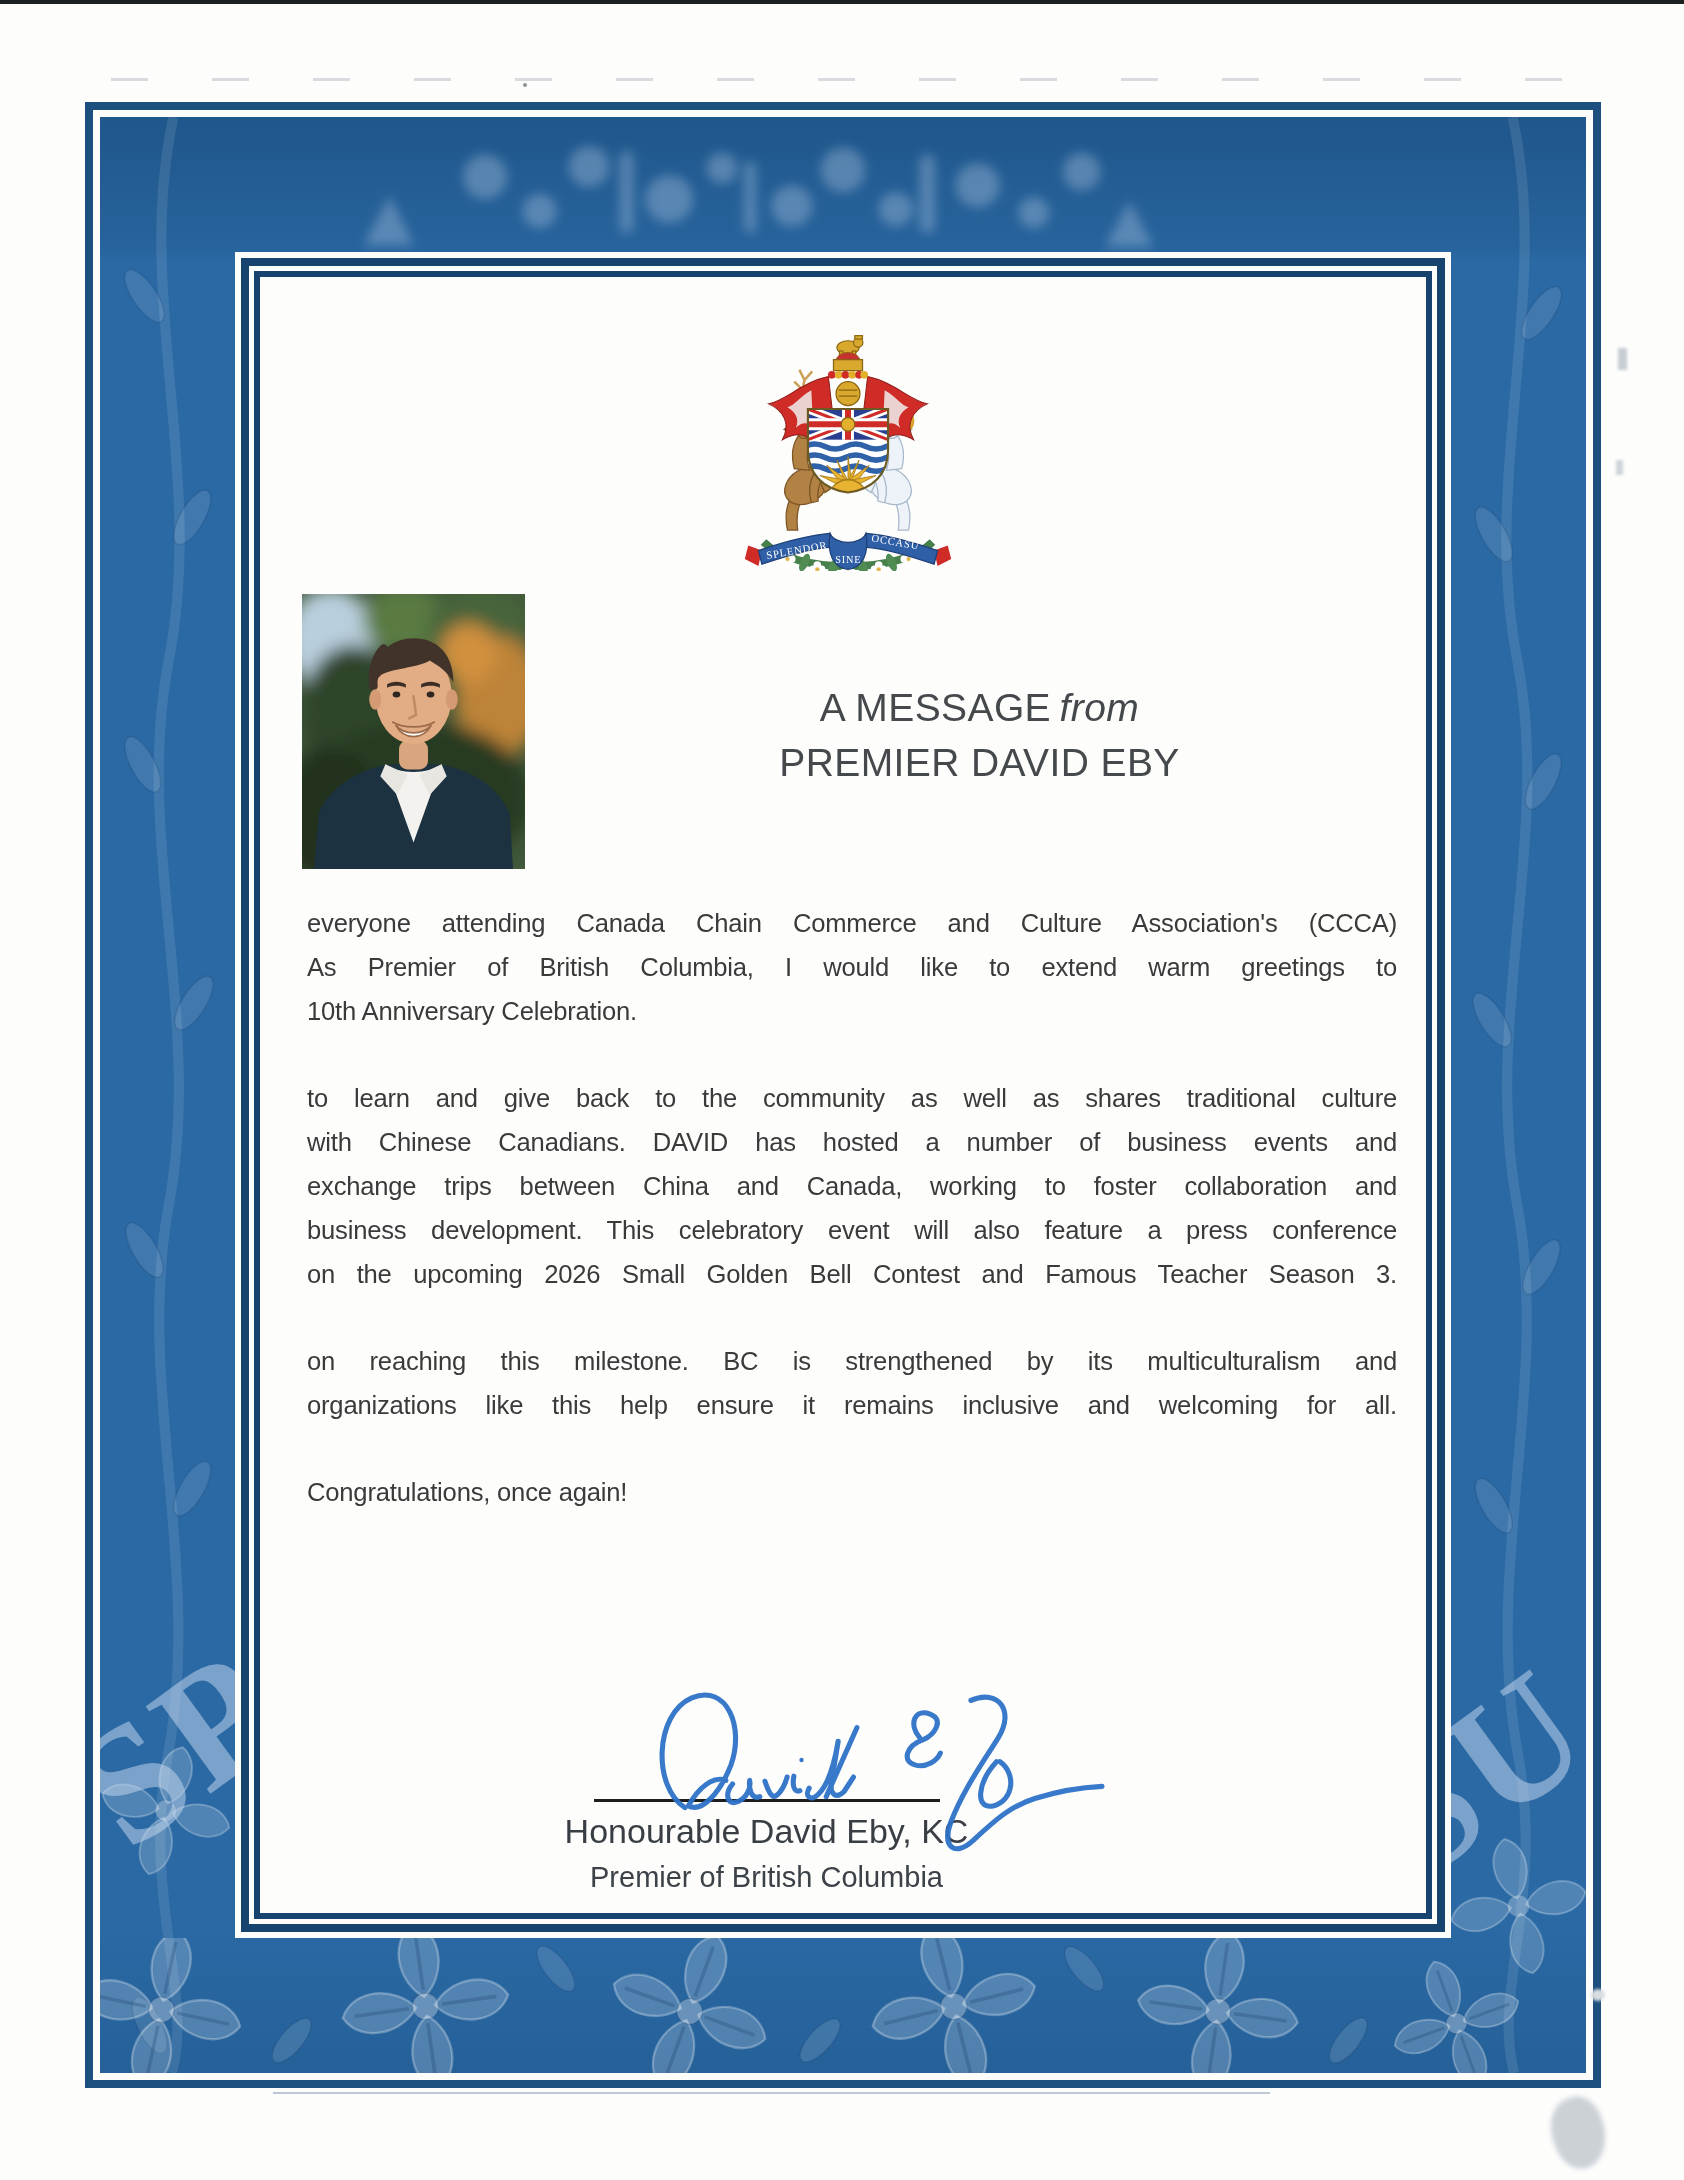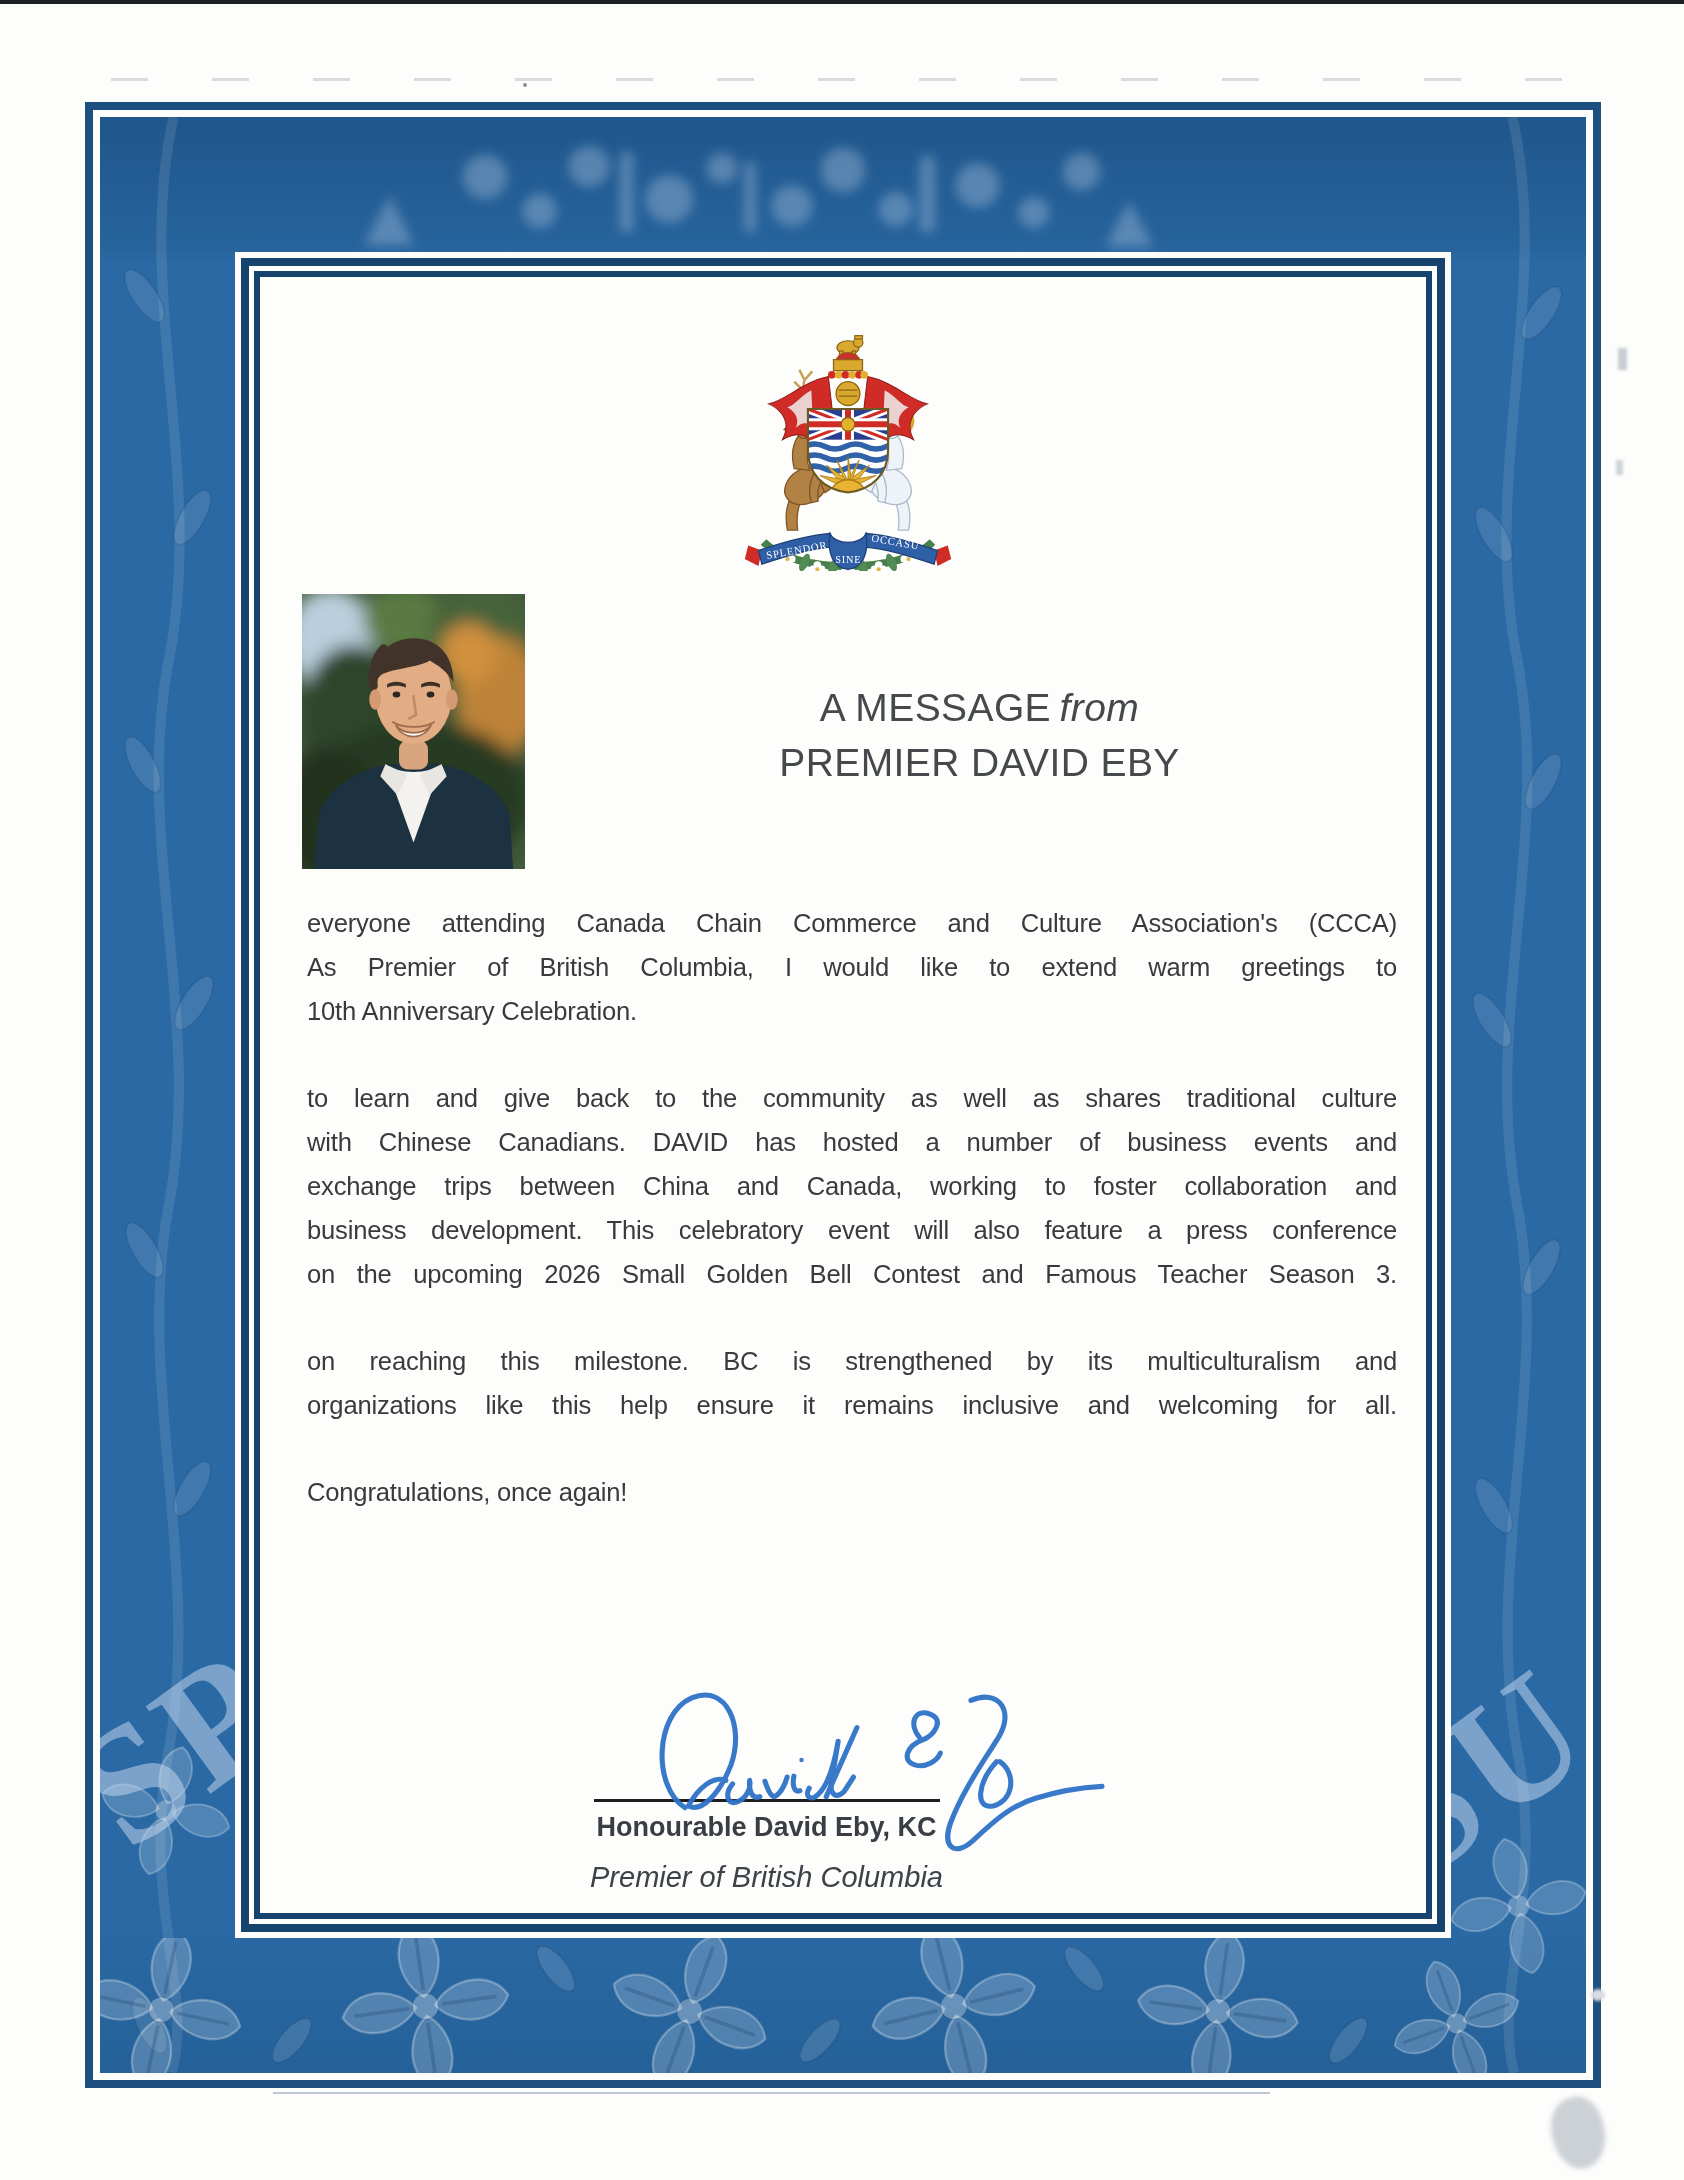--- a/index.html
+++ b/index.html
@@ -49,23 +49,23 @@
     color:var(--title-text);font-weight:normal;font-size:39px;line-height:55px;letter-spacing:0.4px;}
   .title-block i{margin-left:8.5px;}
   .body-text{position:absolute;left:307px;top:901px;width:1090px;color:var(--body-text);
     font-size:25.6px;line-height:44px;letter-spacing:-0.2px;}
   .body-text .para{margin:0 0 43px 0;}
   .body-text .ln{text-align:justify;text-align-last:justify;}
   .body-text .ln.last{text-align-last:left;}
   .signature-svg{position:absolute;left:632px;top:1680px;width:477px;height:183px;z-index:4;}
   .signature-line{position:absolute;left:594px;top:1799px;width:346px;height:2.6px;background:#1e1e1e;z-index:3;}
   .sig-name{position:absolute;left:545px;top:1812px;width:443px;text-align:center;
-    font-weight:bold;font-size:27px;color:#393e44;z-index:2;}
+    font-weight:normal;font-size:34px;color:#393e44;z-index:2;}
   .sig-role{position:absolute;left:545px;top:1861px;width:443px;text-align:center;
-    font-style:italic;font-size:29px;color:#3c4248;z-index:2;}
+    font-size:29px;color:#3c4248;z-index:2;}
 </style>
 </head>
 <body>
 
 <div class="page">
 
   <div class="scan-top-strip"></div>
   <div class="scan-dash-line"></div>
   <div class="scan-scratch"></div>
   <div class="scan-dot1"></div>

